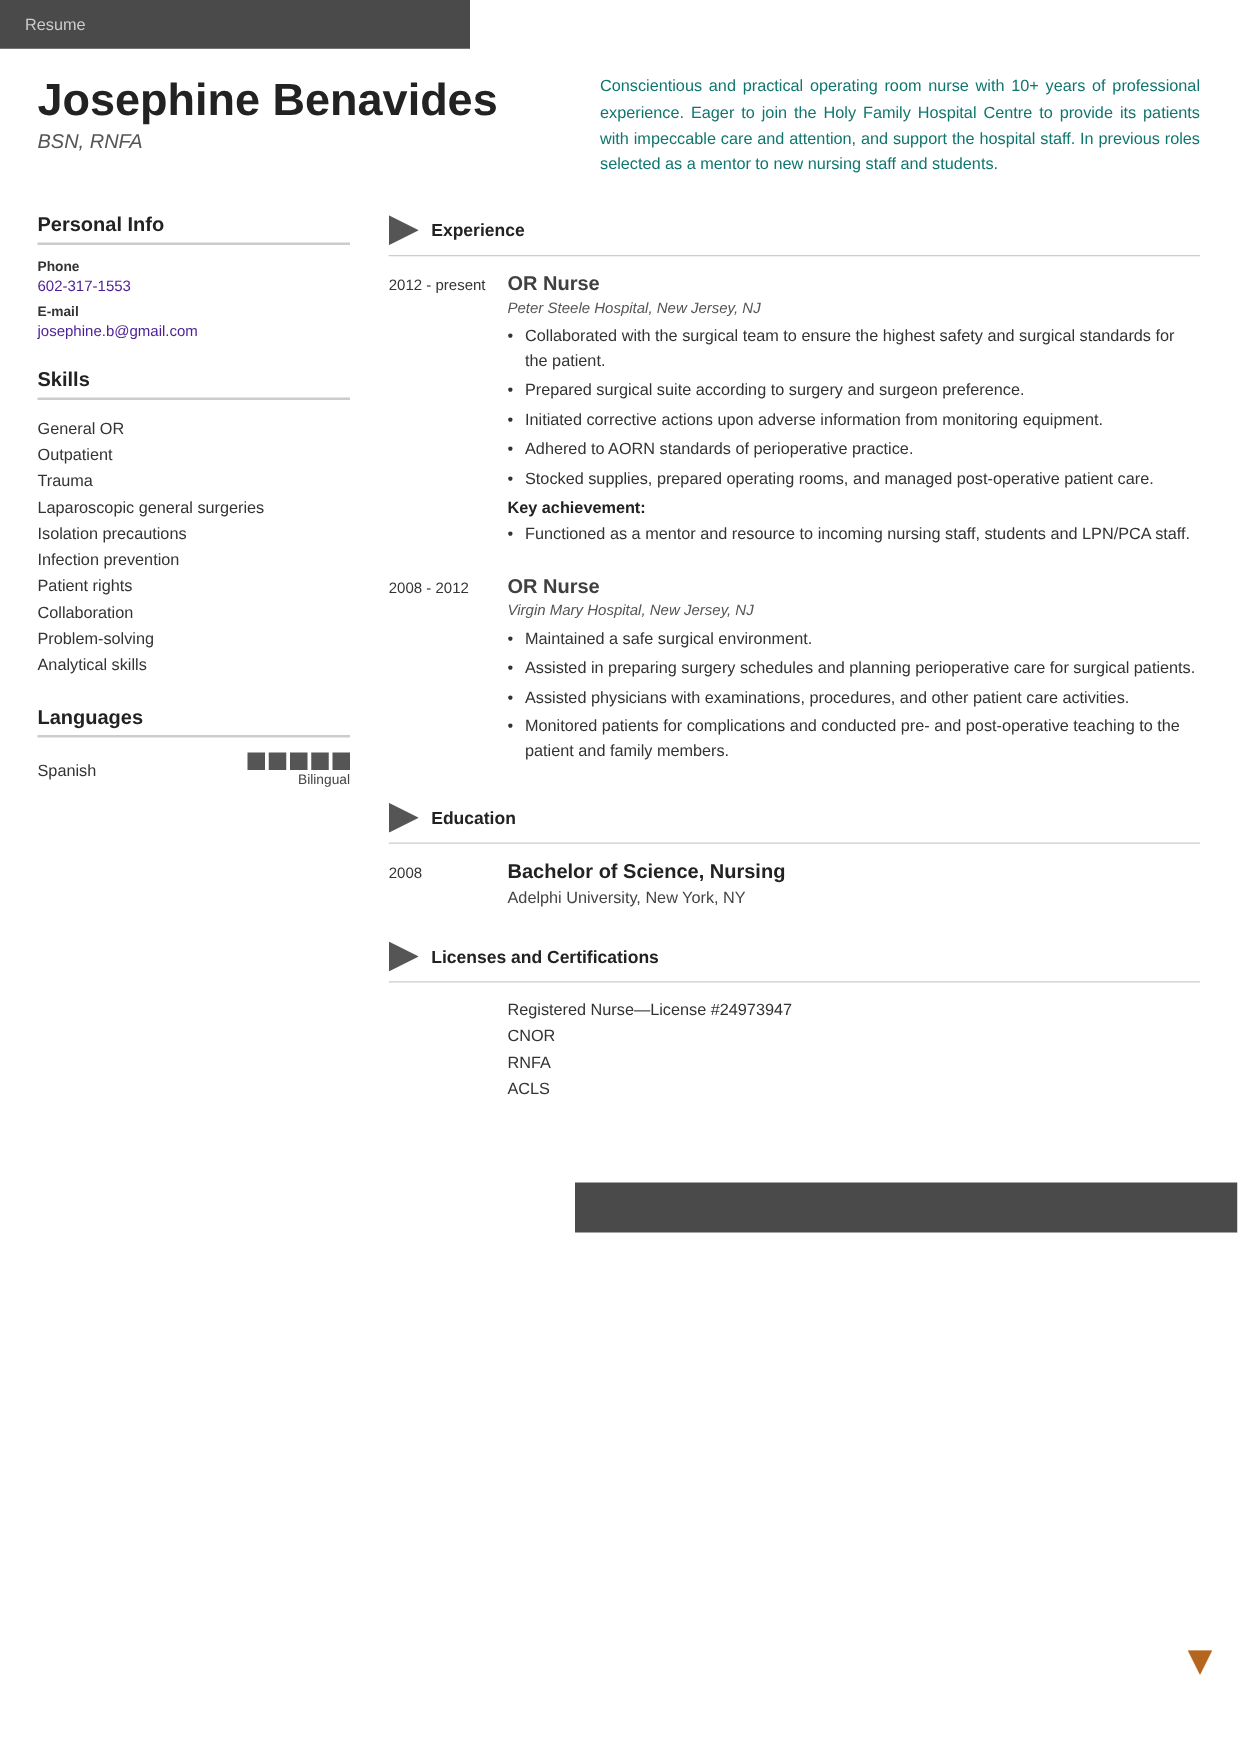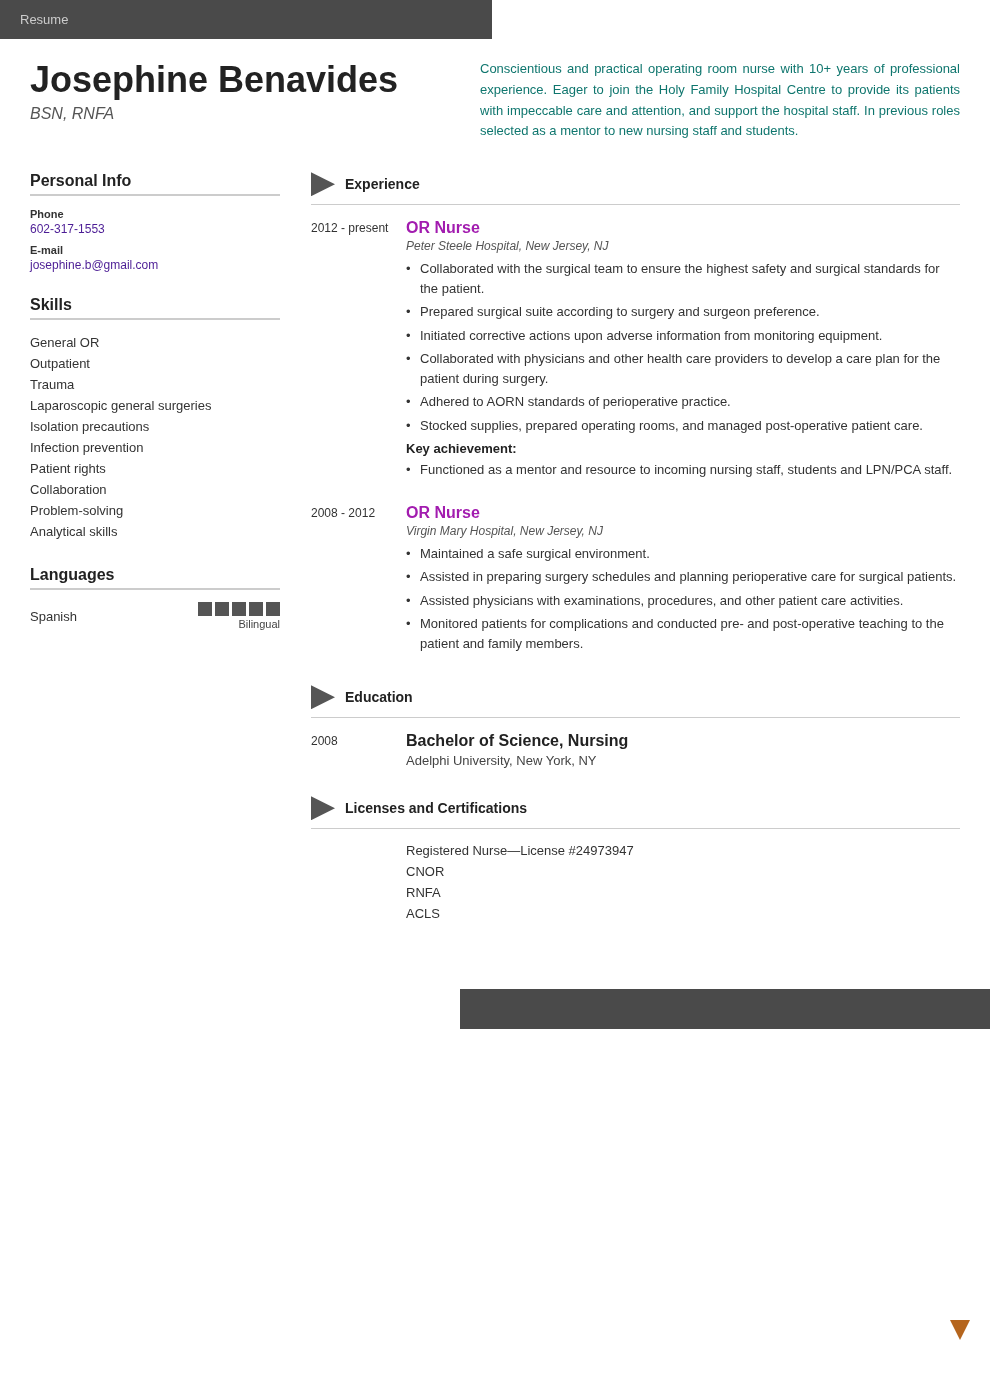--- a/index.html
+++ b/index.html
@@ -10,21 +10,21 @@
       font-size: 13px;
       width: 990px;
       min-height: 1400px;
     }
 
     .top-bar {
       background: #4a4a4a;
       color: #ccc;
       padding: 12px 20px;
       font-size: 13px;
-      width: 492px;
+      width: 376px;
     }
 
     .resume-container {
       padding: 20px 30px 40px 30px;
     }
 
     .header-section {
       display: flex;
       justify-content: space-between;
       margin-bottom: 30px;
@@ -179,21 +179,21 @@
       padding-top: 2px;
     }
 
     .entry-content {
       flex: 1;
     }
 
     .job-title {
       font-size: 16px;
       font-weight: 700;
-      color: #a21caf;
+      color: #404040;
       margin-bottom: 2px;
     }
 
     .job-org {
       font-style: italic;
       color: #555;
       font-size: 12px;
       margin-bottom: 6px;
     }
 
@@ -340,21 +340,20 @@
         <div id="experience-entries">
             <div class="experience-entry">
               <div class="date-col">2012 - present</div>
               <div class="entry-content">
                 <div class="job-title">OR Nurse</div>
                 <div class="job-org">Peter Steele Hospital, New Jersey, NJ</div>
                 <ul class="bullet-list">
                   <li>Collaborated with the surgical team to ensure the highest safety and surgical standards for the patient.</li>
                   <li>Prepared surgical suite according to surgery and surgeon preference.</li>
                   <li>Initiated corrective actions upon adverse information from monitoring equipment.</li>
-                  <li>Collaborated with physicians and other health care providers to develop a care plan for the patient during surgery.</li>
                   <li>Adhered to AORN standards of perioperative practice.</li>
                   <li>Stocked supplies, prepared operating rooms, and managed post-operative patient care.</li>
                 </ul>
                 <div class="key-achievement-label">Key achievement:</div>
                 <ul class="bullet-list">
                   <li>Functioned as a mentor and resource to incoming nursing staff, students and LPN/PCA staff.</li>
                 </ul>
               </div>
             </div>
             <div class="experience-entry">

